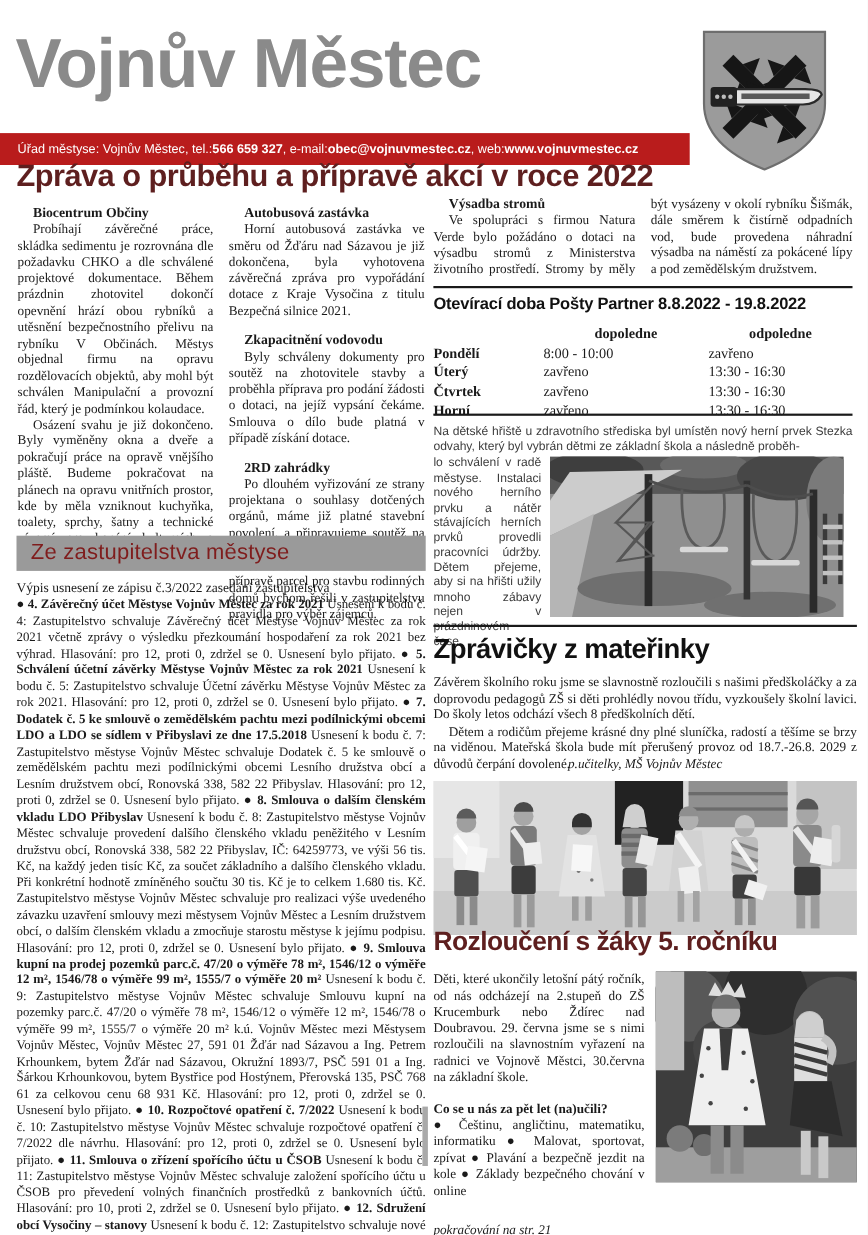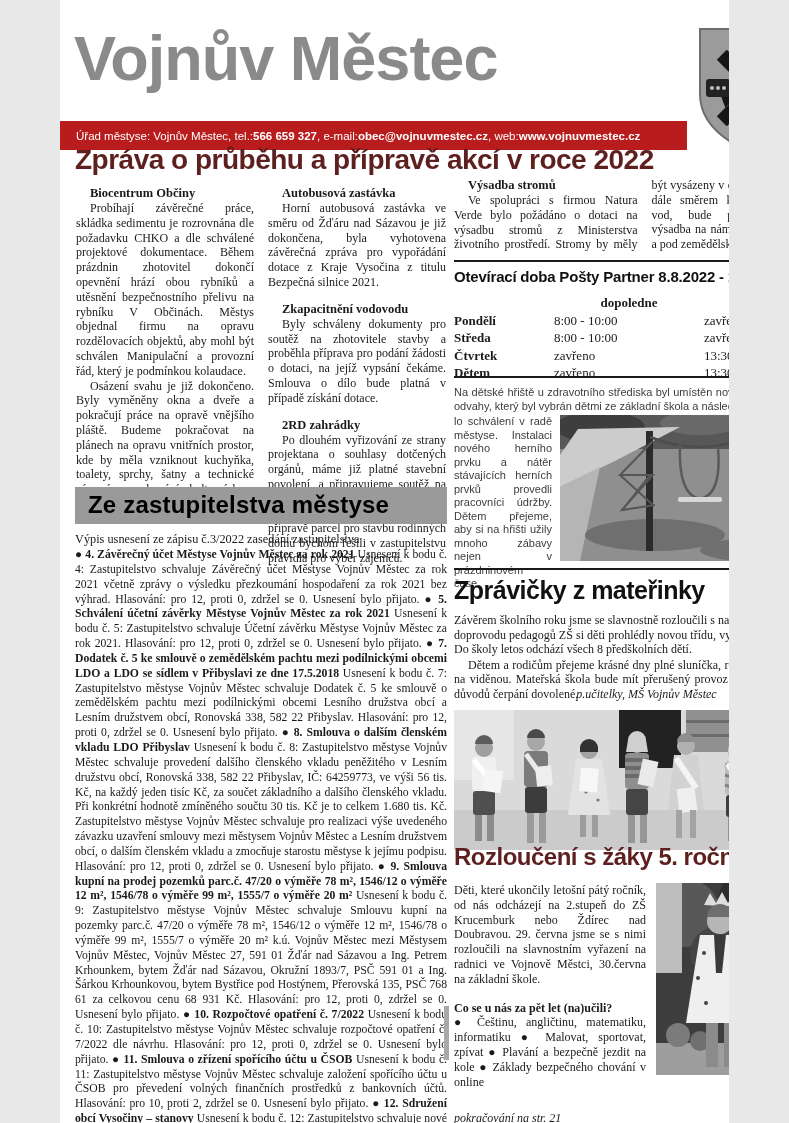--- a/index.html
+++ b/index.html
@@ -1,18 +1,18 @@
 <!DOCTYPE html>
 <html><head>
 <meta charset="utf-8">
 <style>
   * { margin:0; padding:0; box-sizing:border-box; }
   html,body { background:#e8e8e8; }
   .page {
-    position:relative; width:669px; height:1123px; margin:0 auto;
+    position:relative; width:789px; height:1123px; margin:0 auto;
     background:#ffffff; overflow:hidden;
     font-family:"Liberation Sans", sans-serif; color:#1a1a1a;
   }
   
   .masthead-title {
     position:absolute; left:14px; top:22px;
     font-size:63px; font-weight:700; letter-spacing:-1px; color:#8a8a8a;
   }
   .contact-bar {
     position:absolute; left:0; top:121px; width:627px; height:29px;
@@ -71,21 +71,21 @@
   .farewell { position:absolute; left:394px; top:843px; width:385px; }
   .farewell-head { font-size:24px; font-weight:800; letter-spacing:-0.5px; color:#5e1f1f; margin-bottom:12px; }
   .fw-row { display:flex; gap:10px; }
   .fw-text { width:192px; font-size:12px; line-height:14.8px; }
   .fw-sub { font-weight:700; margin-top:14px; }
   .fw-cont { font-style:italic; margin-top:22px; }
   .fw-photo { width:183px; height:192px; flex:none; }
   
   .council { position:absolute; left:15px; top:487px; width:372px; }
   .council-banner {
-    background:#9a9a9a; color:#000000; font-size:24px; font-weight:700;
+    background:#9a9a9a; color:#7f1d1d; font-size:20px; font-weight:400;
     padding:4px 0 5px 13px; letter-spacing:0.2px;
   }
   .council-lead {
     font-family:"Liberation Serif", serif; font-weight:400;
     font-size:12.3px; margin:8px 0 1px 0;
   }
   .council-text {
     font-family:"Liberation Serif", serif; font-size:11.7px;
     line-height:14.85px; text-align:justify;
   }
@@ -176,31 +176,31 @@
         <td class="day"></td>
         <td class="am hdr">dopoledne</td>
         <td class="hdr">odpoledne</td>
       </tr>
       <tr>
         <td class="day">Pondělí</td>
         <td class="am">8:00 - 10:00</td>
         <td>zavřeno</td>
       </tr>
       <tr>
-        <td class="day">Středa</td>
-        <td class="am">8:00 - 10:00</td>
-        <td>zavřeno</td>
+        <td class="day">Úterý</td>
+        <td class="am">zavřeno</td>
+        <td>13:30 - 16:30</td>
       </tr>
       <tr>
         <td class="day">Čtvrtek</td>
         <td class="am">zavřeno</td>
         <td>13:30 - 16:30</td>
       </tr>
       <tr>
-        <td class="day">Dětem</td>
+        <td class="day">Horní</td>
         <td class="am">zavřeno</td>
         <td>13:30 - 16:30</td>
       </tr>
     </tbody>
       </table>
   </div>
 
   <div class="right-mid">
     <hr class="rule">
     <div class="pg-intro sans-body">Na dětské hřiště u zdravotního střediska byl umístěn nový herní prvek Stezka odvahy, který byl vybrán dětmi ze základní škola a následně proběh-</div>

